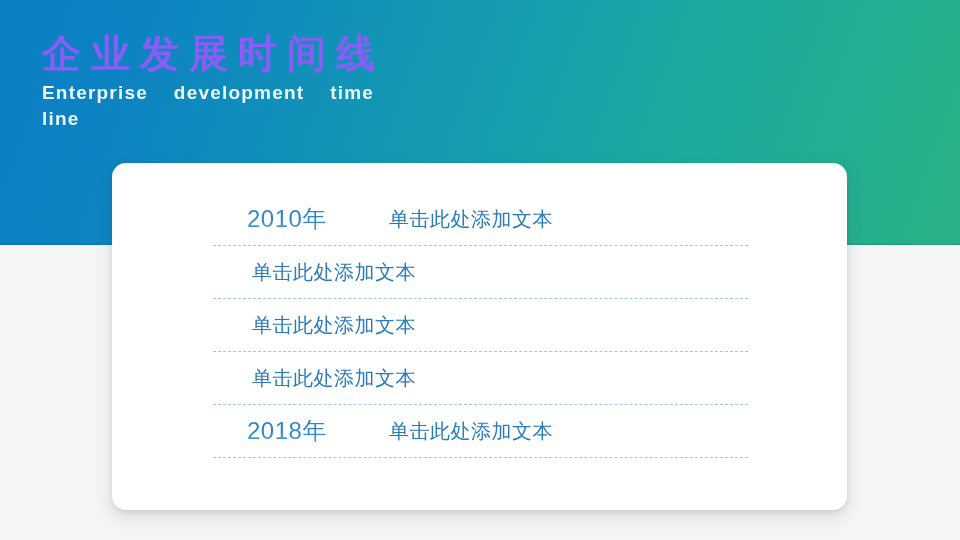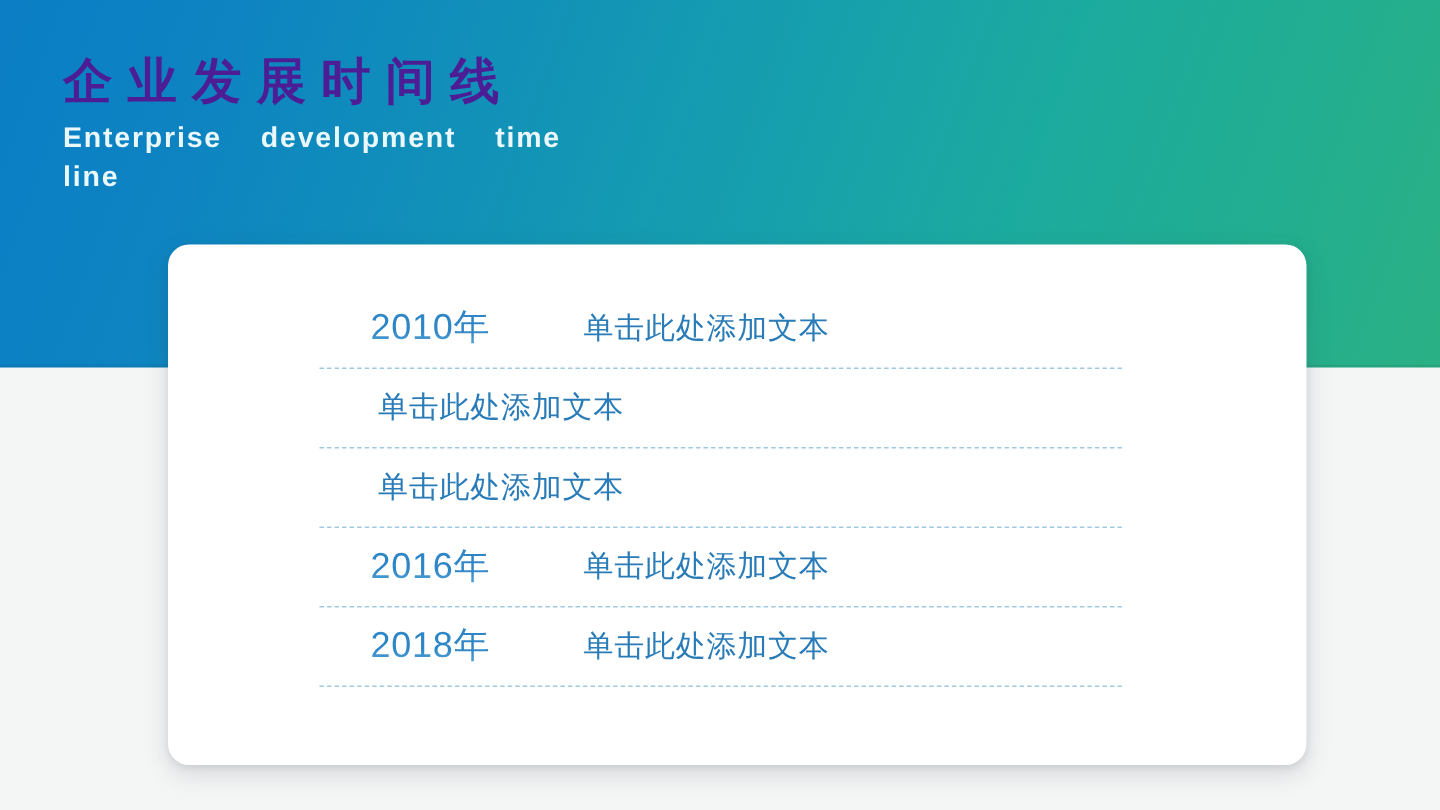--- a/index.html
+++ b/index.html
@@ -50,23 +50,23 @@
 
   
   #title-block {
     position: absolute;
     left: 42px;
     top: 32px;
     width: 330px;
   }
   #slide-title {
     margin: 0;
-    font-size: 33px;
+    font-size: 39px;
     font-weight: bold;
-    color: #4c1d95;
+    color: #8b5cf6;
     letter-spacing: 10px;
     line-height: 44px;
     white-space: nowrap;
   }
   #slide-subtitle {
     margin: 4px 0 0 0;
     font-size: 19px;
     font-weight: bold;
     color: #eaf7fb;
     letter-spacing: 1.2px;
@@ -80,21 +80,20 @@
   #timeline-card {
     position: absolute;
     left: 112px;
     top: 163px;
     width: 735px;
     height: 347px;
     background: #ffffff;
     border-radius: 14px;
     box-shadow: 0 6px 16px rgba(60, 70, 80, 0.16),
                 0 2px 5px rgba(60, 70, 80, 0.10);
-    padding-left: 24px;
   }
 
   #timeline-list {
     position: absolute;
     left: 101px;   
     top: 30px;
     width: 535px;  
   }
 
   .timeline-row {
@@ -152,21 +151,20 @@
 
       <div class="timeline-row">
         <div class="row-text">单击此处添加文本</div>
       </div>
 
       <div class="timeline-row">
         <div class="row-text">单击此处添加文本</div>
       </div>
 
       <div class="timeline-row">
-        <div class="row-year">2016年</div>
         <div class="row-text">单击此处添加文本</div>
       </div>
 
       <div class="timeline-row">
         <div class="row-year">2018年</div>
         <div class="row-text">单击此处添加文本</div>
       </div>
 
     </div>
   </div>

